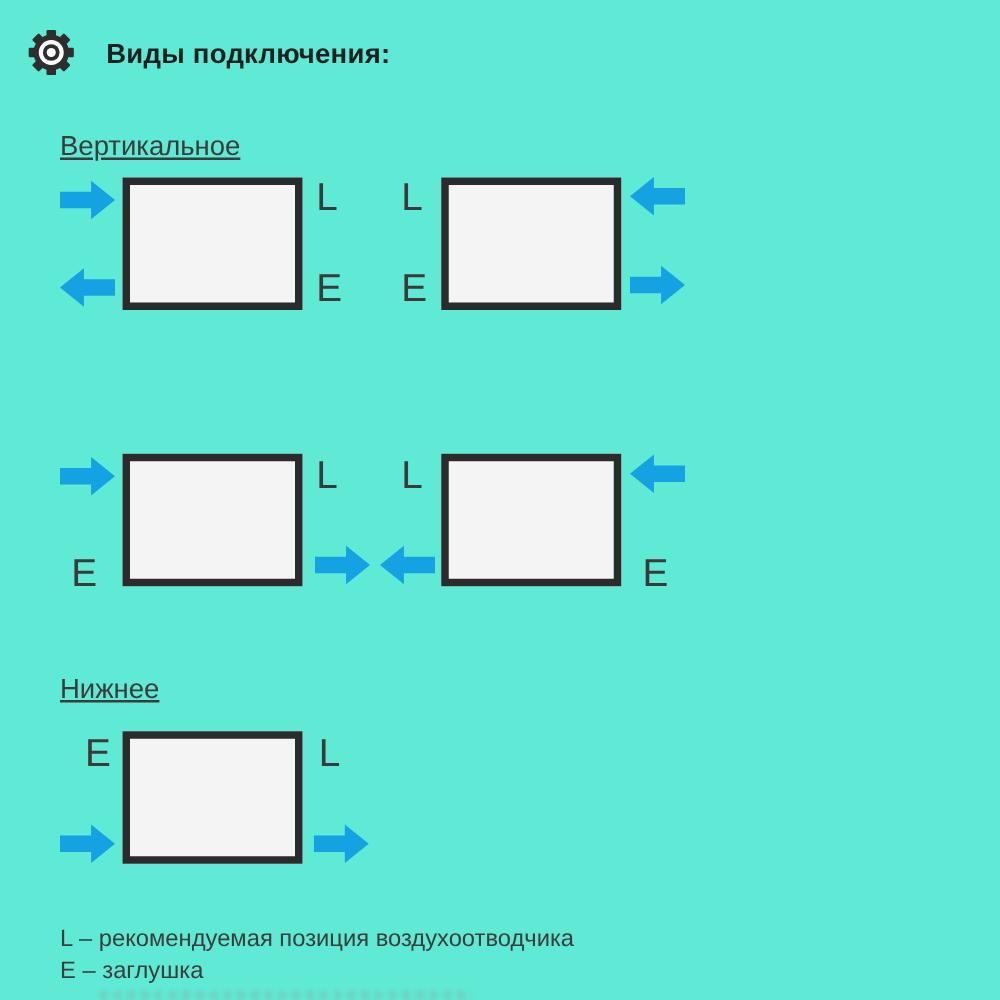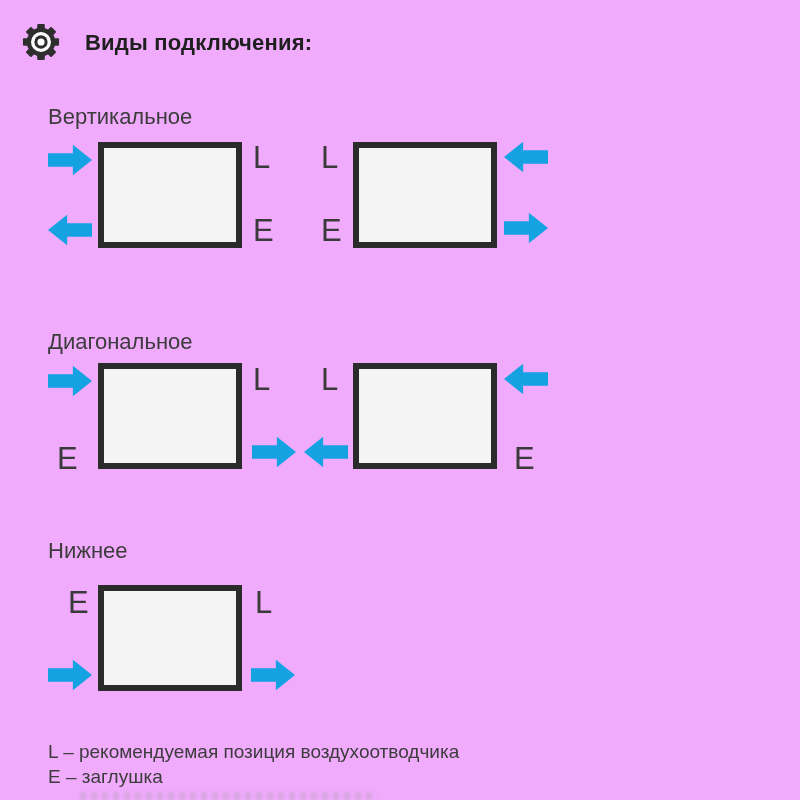--- a/index.html
+++ b/index.html
@@ -4,29 +4,29 @@
 <style>
   :root{
     --arrow:#14a2e3;
     --box-border:#2b2b2b;
     --box-fill:#f4f4f4;
     --ink:#3a3a3a;
     --title-ink:#1f1f1f;
   }
   html,body{margin:0;padding:0;background:#ffffff;}
   body{width:800px;height:800px;font-family:"Liberation Sans",sans-serif;}
-  .page{position:relative;width:800px;height:800px;background:#f0abfc;overflow:hidden;}
+  .page{position:relative;width:800px;height:800px;background:#5eead4;overflow:hidden;}
 
   
   .gear{position:absolute;left:22px;top:23px;width:38px;height:38px;color:#2e2e2e;}
   .gear svg{display:block;width:100%;height:100%;}
   .header-title{position:absolute;left:85px;top:30px;font-size:22px;font-weight:700;color:var(--title-ink);letter-spacing:.2px;}
 
   
-  .section-title{position:absolute;left:48px;font-size:22px;font-weight:400;color:#3b3b3b;}
+  .section-title{position:absolute;left:48px;font-size:22px;font-weight:400;color:#3b3b3b;text-decoration:underline;}
   .st-vertical{top:104px;}
   .st-diagonal{top:329px;}
   .st-bottom{top:538px;}
 
   
   .radiator{position:absolute;width:132px;height:94px;border:6px solid var(--box-border);background:var(--box-fill);}
   .box-a1{left:98px;top:142px;}
   .box-a2{left:353px;top:142px;}
   .box-b1{left:98px;top:363px;}
   .box-b2{left:353px;top:363px;}
@@ -119,21 +119,20 @@
     <svg viewBox="0 0 46 32">
         <polygon points="46,9 20,9 20,0 0,16 20,32 20,23 46,23" fill="currentColor"></polygon>
       </svg>
   </span>
   <span class="arrow ar-a2-out">
     <svg viewBox="0 0 46 32">
         <polygon points="0,9 26,9 26,0 46,16 26,32 26,23 0,23" fill="currentColor"></polygon>
       </svg>
   </span>
 
-  <div class="section-title st-diagonal">Диагональное</div>
 
   <div class="radiator box-b1"></div>
   <span class="arrow ar-b1-in">
     <svg viewBox="0 0 46 32">
         <polygon points="0,9 26,9 26,0 46,16 26,32 26,23 0,23" fill="currentColor"></polygon>
       </svg>
   </span>
   <span class="lbl lb-b1-l">L</span>
   <span class="lbl lb-b1-e">E</span>
   <span class="arrow ar-b1-out">

